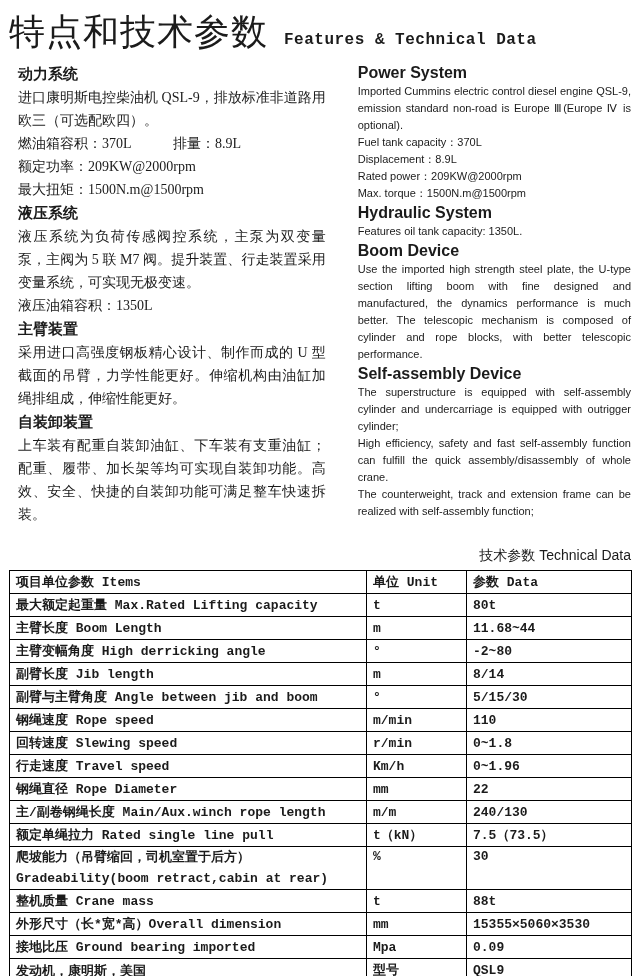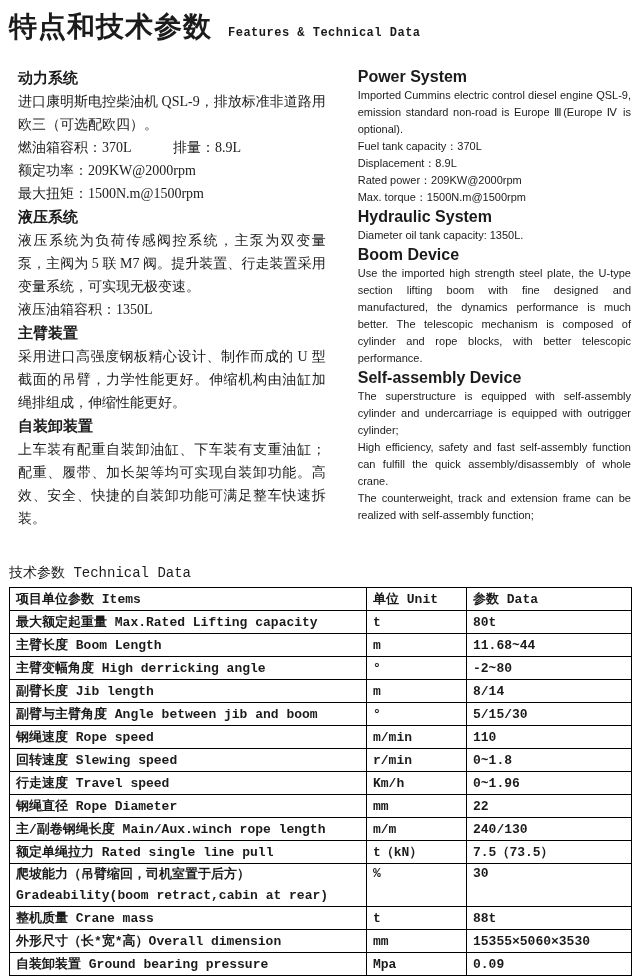--- a/index.html
+++ b/index.html
@@ -5,34 +5,34 @@
   html,body{margin:0;padding:0;}
   body{
     width:640px;height:976px;background:#ffffff;color:#1b1b1b;
     font-family:"Liberation Serif","DejaVu Serif",serif;
     overflow:hidden;
   }
   .page{padding:6px 9px 0 9px;}
 
   
   .title-row{display:flex;align-items:baseline;gap:16px;padding:2px 0 4px 0;}
-  .title-zh{font-family:"Liberation Sans","DejaVu Sans",sans-serif;font-weight:bold;font-size:28px;letter-spacing:1px;}
-  .title-en{font-family:"Liberation Mono","DejaVu Sans Mono",monospace;font-size:12px;font-weight:bold;letter-spacing:0.5px;}
+  .title-zh{font-family:"Liberation Sans","DejaVu Sans",sans-serif;font-weight:normal;font-size:36px;letter-spacing:1px;}
+  .title-en{font-family:"Liberation Mono","DejaVu Sans Mono",monospace;font-size:16px;font-weight:bold;letter-spacing:0.5px;}
 
   
-  .cols{display:flex;gap:32px;margin-top:16px;height:438px;}
+  .cols{display:flex;gap:32px;margin-top:1px;height:438px;}
   .col-left{width:322px;font-size:14px;line-height:23px;text-align:justify;padding-left:9px;}
   .col-left h3{font-size:15px;font-weight:bold;margin:0;line-height:24px;}
   .col-left p{margin:0;}
   .col-right{width:286px;font-family:"Liberation Sans","DejaVu Sans",sans-serif;font-size:11px;line-height:17px;text-align:justify;}
   .col-right h3{font-size:16px;font-weight:bold;margin:0;line-height:21px;}
   .col-right p{margin:0;}
 
   
-  .table-title{font-family:Liberation Mono, monospace;font-size:14px;margin:60px 0 5px 0;}
+  .table-title{font-family:Liberation Sans, sans-serif;font-size:14px;margin:47px 0 5px 0;text-align:right;}
   table.spec{border-collapse:collapse;width:622px;table-layout:fixed;
     font-family:"Liberation Mono","DejaVu Sans Mono",monospace;font-size:13px;}
   table.spec col.c-item{width:357px;}
   table.spec col.c-unit{width:100px;}
   table.spec col.c-data{width:165px;}
   table.spec th,table.spec td{
     border:1px solid #000;padding:0 6px;height:22px;
     font-weight:bold;text-align:left;vertical-align:middle;
     overflow:hidden;white-space:nowrap;
   }
@@ -71,21 +71,21 @@
 
     <div class="col-right">
       <h3>Power System</h3>
       <p>Imported Cummins electric control diesel engine QSL-9, emission standard non-road is Europe Ⅲ(Europe Ⅳ is optional).</p>
       <p>Fuel tank capacity：370L</p>
       <p>Displacement：8.9L</p>
       <p>Rated power：209KW@2000rpm</p>
       <p>Max. torque：1500N.m@1500rpm</p>
 
       <h3>Hydraulic System</h3>
-      <p>Diameter oil tank capacity: 1350L.</p>
+      <p>Features oil tank capacity: 1350L.</p>
 
       <h3>Boom Device</h3>
       <p>Use the imported high strength steel plate, the U-type section lifting boom with fine designed and manufactured, the dynamics performance is much better. The telescopic mechanism is composed of cylinder and rope blocks, with better telescopic performance.</p>
 
       <h3>Self-assembly Device</h3>
       <p>The superstructure is equipped with self-assembly cylinder and undercarriage is equipped with outrigger cylinder;</p>
       <p>High efficiency, safety and fast self-assembly function can fulfill the quick assembly/disassembly of whole crane.</p>
       <p>The counterweight, track and extension frame can be realized with self-assembly function;</p>
     </div>
   </div>
@@ -171,21 +171,21 @@
       <td>整机质量 Crane mass</td>
       <td>t</td>
       <td>88t</td>
     </tr>
     <tr>
       <td>外形尺寸（长*宽*高）Overall dimension</td>
       <td>mm</td>
       <td>15355×5060×3530</td>
     </tr>
     <tr>
-      <td>自装卸装置 Ground bearing pressure</td>
+      <td>接地比压 Ground bearing imported</td>
       <td>Mpa</td>
       <td>0.09</td>
     </tr>
     <tr>
       <td rowspan="2">
         <span class="l">发动机，康明斯，美国</span>
         <span class="l">Engine,Cummins,USA</span>
       </td>
       <td>型号</td>
       <td>QSL9</td>

